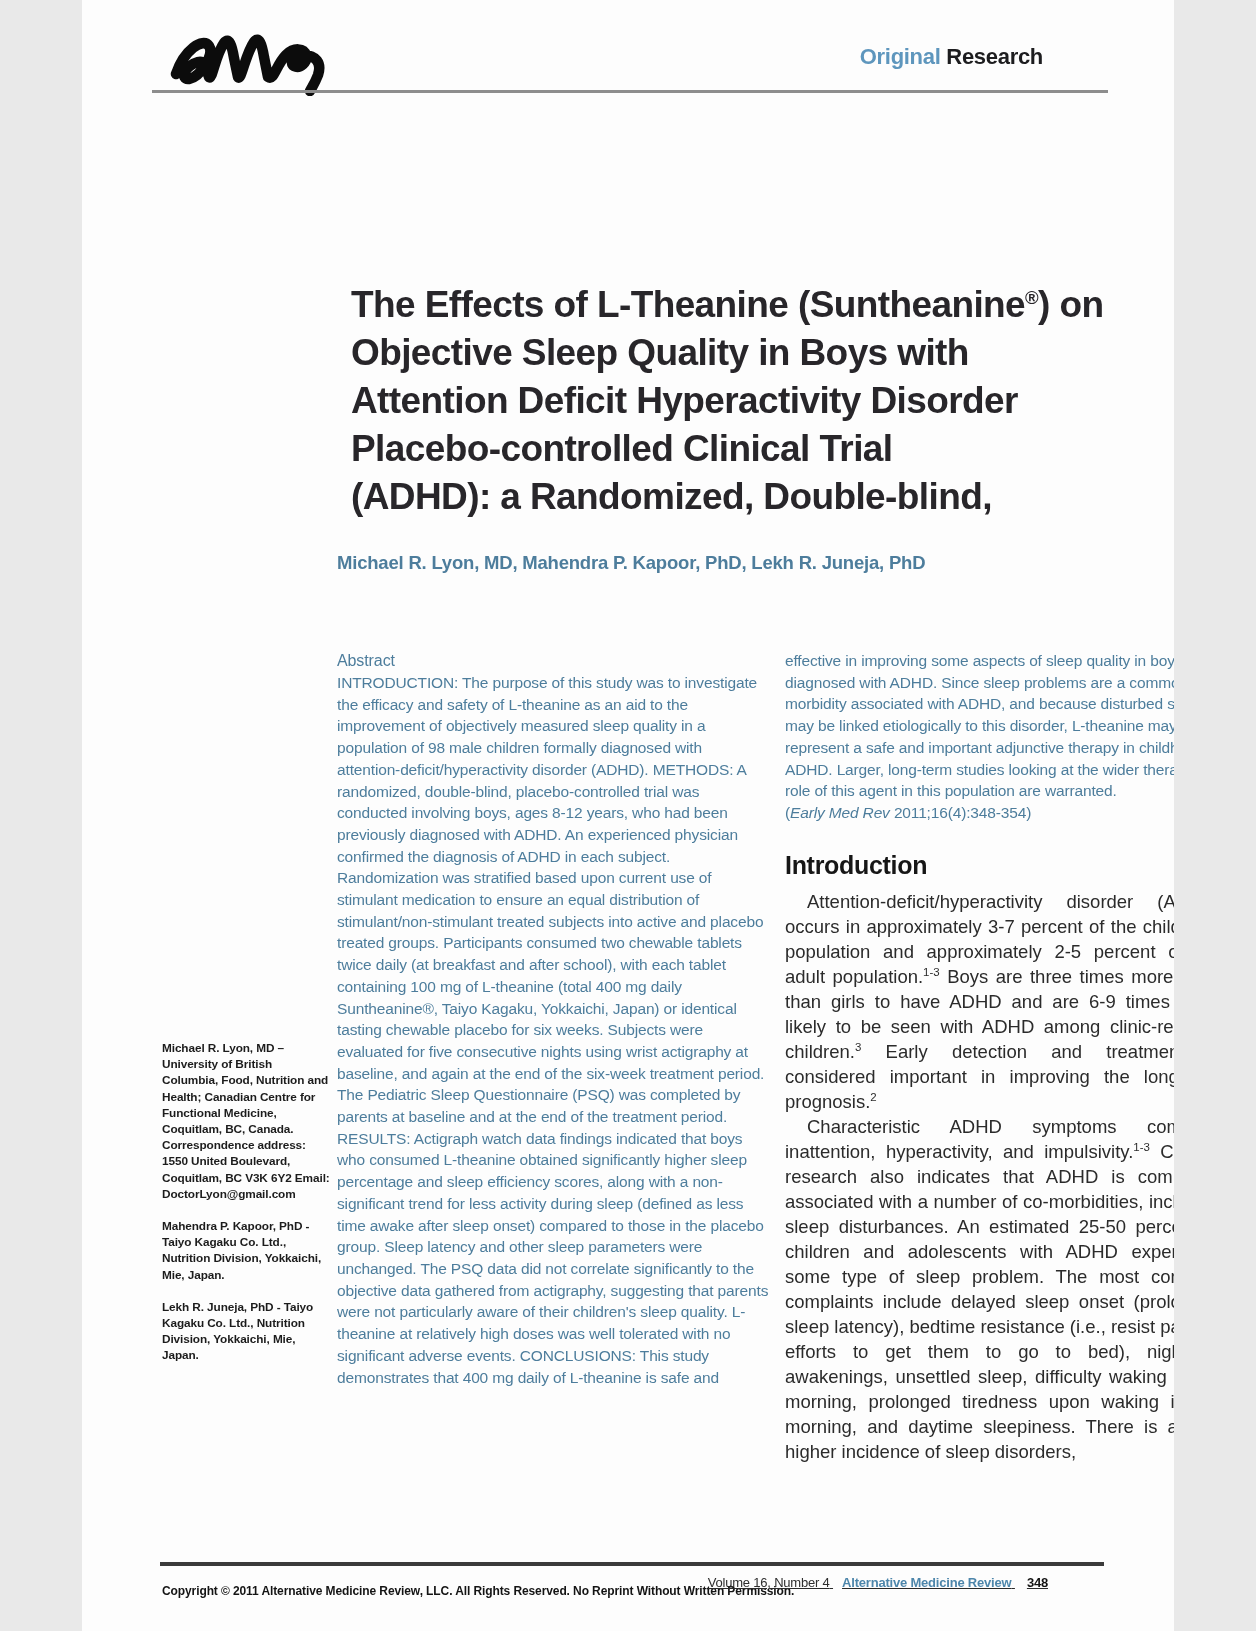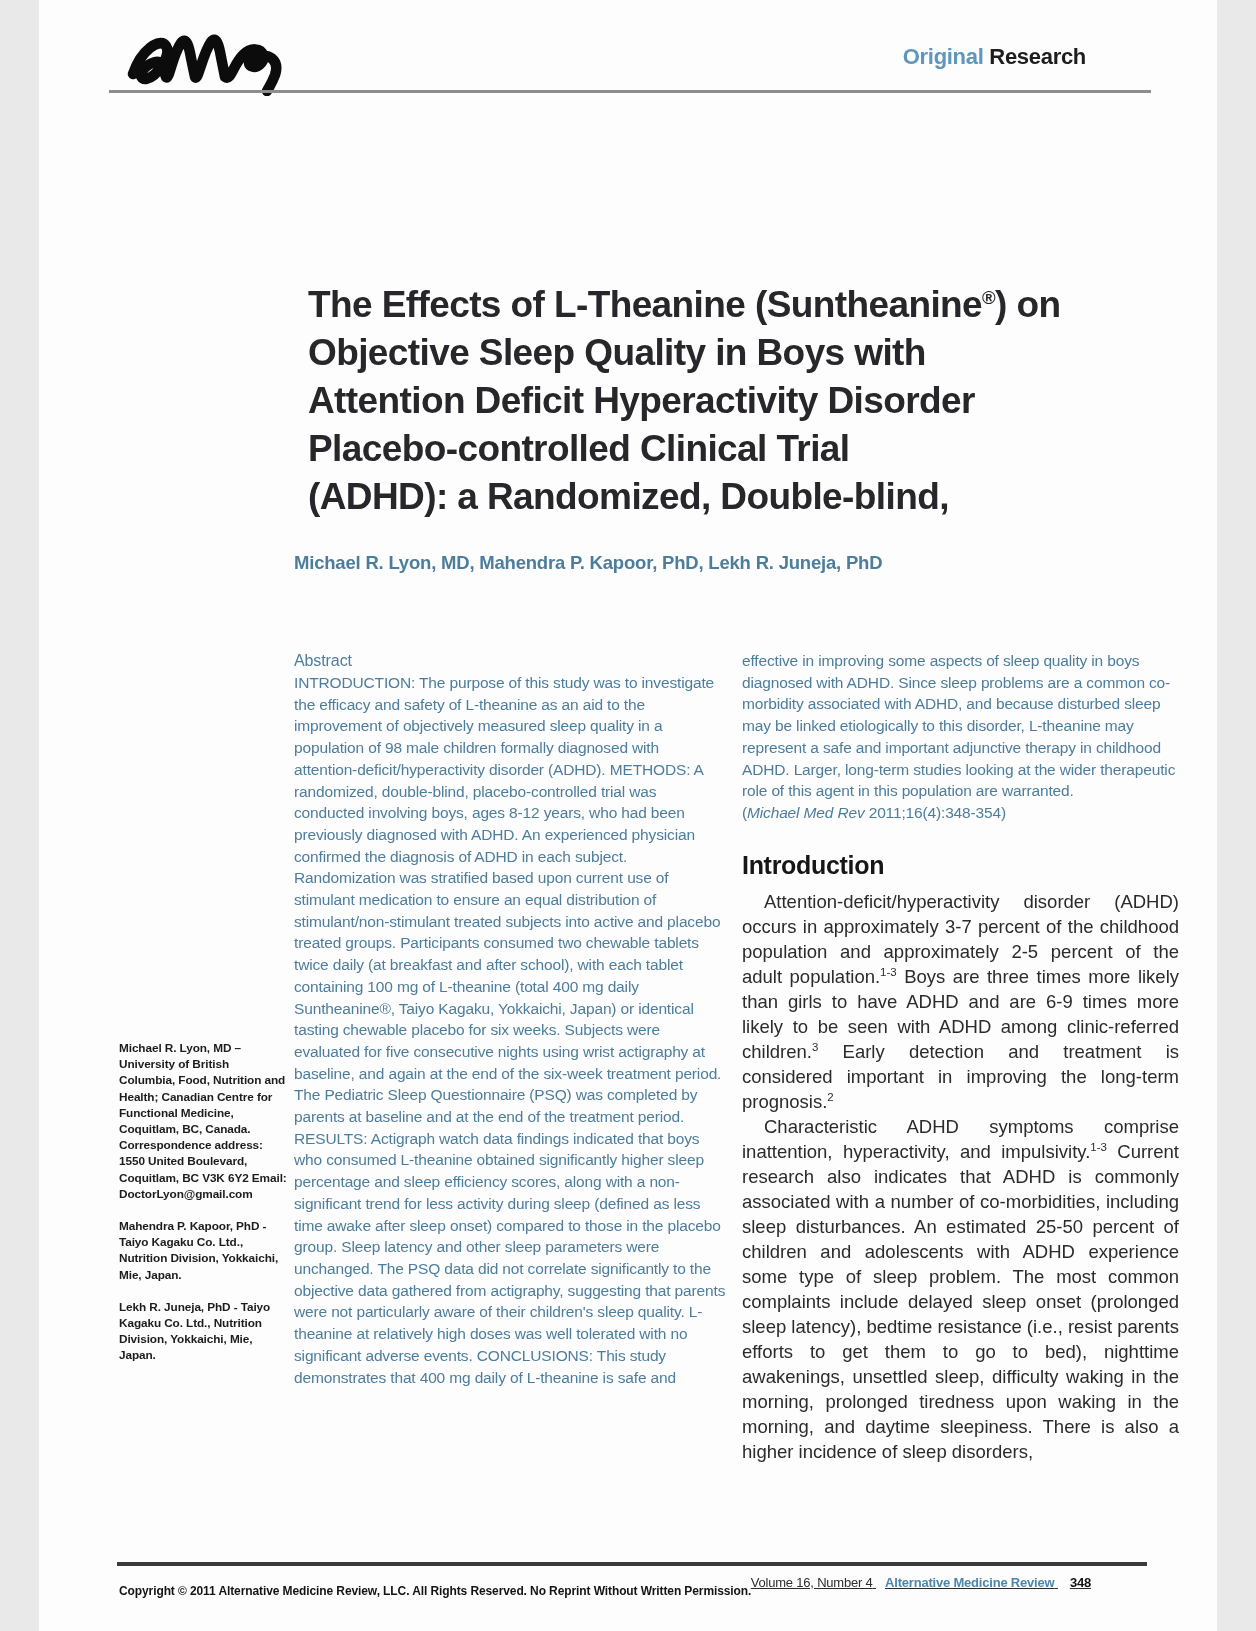--- a/index.html
+++ b/index.html
@@ -1,17 +1,17 @@
 <!DOCTYPE html>
 <html><head>
 <meta charset="utf-8">
 <style>
   html,body { margin:0; padding:0; background:#e9e9e9; }
   .page {
-    position:relative; width:1178px; height:1631px; margin:0 auto;
+    position:relative; width:1092px; height:1631px; margin:0 auto;
     background:#fdfdfd; overflow:hidden;
     font-family:"Liberation Sans", sans-serif; color:#2a2a2a;
   }
   
   .logo { position:absolute; left:80px; top:22px; }
   .header-label {
     position:absolute; top:44px; right:131px;
     font-size:22px; font-weight:bold; letter-spacing:-0.3px;
   }
   .header-label .cat1 { color:#5e96bd; }
@@ -108,21 +108,21 @@
 
   <div class="authors">Michael R. Lyon, MD, Mahendra P. Kapoor, PhD, Lekh R. Juneja, PhD</div>
 
   <div class="col-left">
     <div class="abstract-heading">Abstract</div>
     <div class="abstract-text">INTRODUCTION: The purpose of this study was to investigate the efficacy and safety of L-theanine as an aid to the improvement of objectively measured sleep quality in a population of 98 male children formally diagnosed with attention-deficit/hyperactivity disorder (ADHD). METHODS: A randomized, double-blind, placebo-controlled trial was conducted involving boys, ages 8-12 years, who had been previously diagnosed with ADHD. An experienced physician confirmed the diagnosis of ADHD in each subject. Randomization was stratified based upon current use of stimulant medication to ensure an equal distribution of stimulant/non-stimulant treated subjects into active and placebo treated groups. Participants consumed two chewable tablets twice daily (at breakfast and after school), with each tablet containing 100 mg of L-theanine (total 400 mg daily Suntheanine®, Taiyo Kagaku, Yokkaichi, Japan) or identical tasting chewable placebo for six weeks. Subjects were evaluated for five consecutive nights using wrist actigraphy at baseline, and again at the end of the six-week treatment period. The Pediatric Sleep Questionnaire (PSQ) was completed by parents at baseline and at the end of the treatment period. RESULTS: Actigraph watch data findings indicated that boys who consumed L-theanine obtained significantly higher sleep percentage and sleep efficiency scores, along with a non-significant trend for less activity during sleep (defined as less time awake after sleep onset) compared to those in the placebo group. Sleep latency and other sleep parameters were unchanged. The PSQ data did not correlate significantly to the objective data gathered from actigraphy, suggesting that parents were not particularly aware of their children's sleep quality. L-theanine at relatively high doses was well tolerated with no significant adverse events. CONCLUSIONS: This study demonstrates that 400 mg daily of L-theanine is safe and</div>
   </div>
 
   <div class="col-right">
     <div class="abstract-text">effective in improving some aspects of sleep quality in boys diagnosed with ADHD. Since sleep problems are a common co-morbidity associated with ADHD, and because disturbed sleep may be linked etiologically to this disorder, L-theanine may represent a safe and important adjunctive therapy in childhood ADHD. Larger, long-term studies looking at the wider therapeutic role of this agent in this population are warranted.</div>
-    <div class="citation"><span>(</span><em>Michael Med Rev</em><span> 2011;16(4):348-354)</span></div>
+    <div class="citation"><span>(</span><em>Early Med Rev</em><span> 2011;16(4):348-354)</span></div>
     <div class="intro-heading">Introduction</div>
     <p class="body-para"><span>Attention-deficit/hyperactivity disorder (ADHD) occurs in approximately 3-7 percent of the childhood population and approximately 2-5 percent of the adult population.</span><sup>1-3</sup><span> Boys are three times more likely than girls to have ADHD and are 6-9 times more likely to be seen with ADHD among clinic-referred children.</span><sup>3</sup><span> Early detection and treatment is considered important in improving the long-term prognosis.</span><sup>2</sup></p>
     <p class="body-para"><span>Characteristic ADHD symptoms comprise inattention, hyperactivity, and impulsivity.</span><sup>1-3</sup><span> Current research also indicates that ADHD is commonly associated with a number of co-morbidities, including sleep disturbances. An estimated 25-50 percent of children and adolescents with ADHD experience some type of sleep problem. The most common complaints include delayed sleep onset (prolonged sleep latency), bedtime resistance (i.e., resist parents efforts to get them to go to bed), nighttime awakenings, unsettled sleep, difficulty waking in the morning, prolonged tiredness upon waking in the morning, and daytime sleepiness. There is also a higher incidence of sleep disorders,</span></p>
   </div>
 
   <div class="sidebar">
     <p class="affil">Michael R. Lyon, MD – University of British Columbia, Food, Nutrition and Health; Canadian Centre for Functional Medicine, Coquitlam, BC, Canada. Correspondence address: 1550 United Boulevard, Coquitlam, BC V3K 6Y2 Email: DoctorLyon@gmail.com</p>
     <p class="affil">Mahendra P. Kapoor, PhD  - Taiyo Kagaku Co. Ltd., Nutrition Division, Yokkaichi, Mie, Japan.</p>
     <p class="affil">Lekh R. Juneja, PhD - Taiyo Kagaku Co. Ltd., Nutrition Division, Yokkaichi, Mie, Japan.</p>
   </div>

